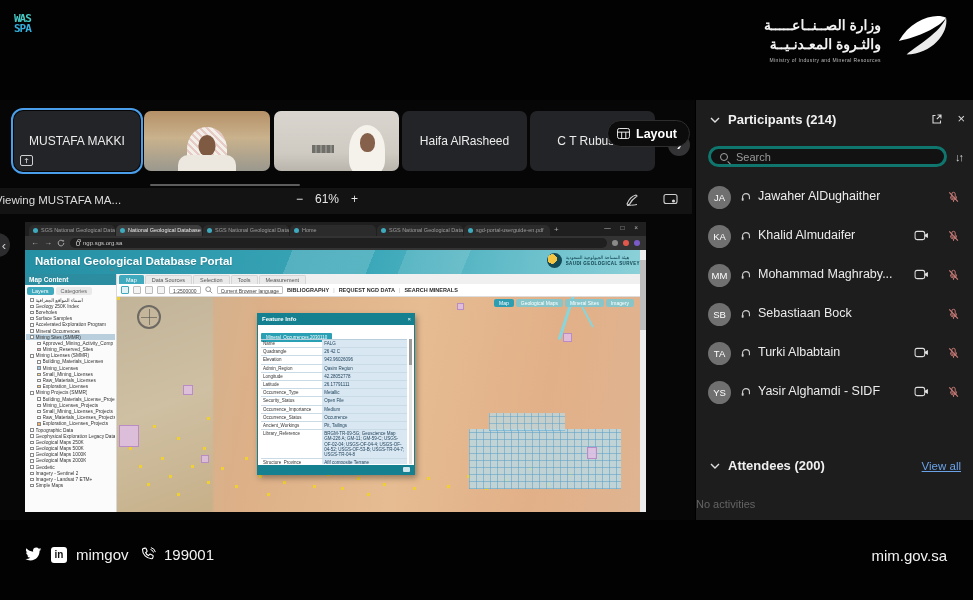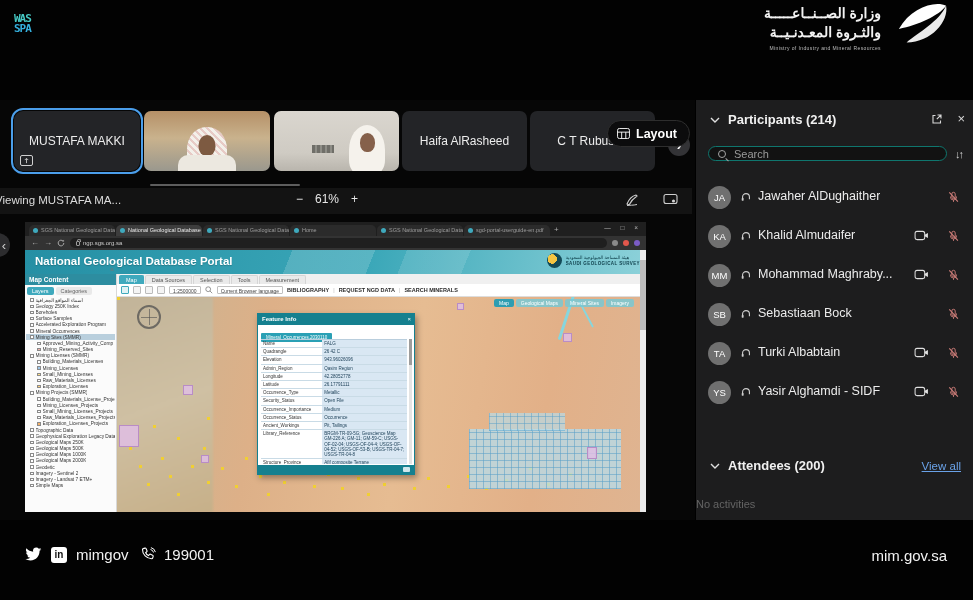--- a/index.html
+++ b/index.html
@@ -6,21 +6,21 @@
   *{box-sizing:border-box;}
   .app{position:relative;width:973px;height:600px;background:#000;overflow:hidden;
        font-family:"Liberation Sans",sans-serif;color:#e8e8e8;}
 
   
   .top-header{position:absolute;left:0;top:0;width:973px;height:100px;background:#020202;}
   .spa-logo{position:absolute;left:14px;top:6px;font-family:"DejaVu Sans Mono",monospace;
             font-weight:bold;font-size:11px;line-height:10px;letter-spacing:-1px;margin-top:8px;}
   .spa-logo .l1{color:#45c8c4;display:block;}
   .spa-logo .l2{color:#35b0de;display:block;}
-  .ministry{position:absolute;right:22px;top:0;display:flex;align-items:center;gap:12px;}
+  .ministry{position:absolute;right:22px;top:12px;display:flex;align-items:center;gap:12px;}
   .ministry-text{text-align:right;}
   .ministry-text .ar{font-size:14px;font-weight:bold;color:#f2f2f2;line-height:19px;}
   .ministry-text .en{font-size:5px;color:#bdbdbd;letter-spacing:.4px;margin-top:3px;}
   .mim-swoosh{width:58px;height:54px;}
 
   
   .stage{position:absolute;left:0;top:100px;width:695px;height:420px;background:#060606;}
   .tile{position:absolute;top:11px;height:60px;border-radius:7px;background:#232427;overflow:hidden;cursor:pointer;}
   .tile .tile-name{position:absolute;left:0;right:0;top:50%;transform:translateY(-50%);
                    text-align:center;font-size:12px;color:#ececec;white-space:nowrap;}
@@ -186,21 +186,21 @@
   .shared-vscroll .thumb{position:absolute;top:10px;width:6px;height:70px;background:#bdbdbd;}
 
   
   .panel{position:absolute;left:695px;top:100px;width:278px;height:420px;background:#1d1d1e;
       border-left:1px solid #000;}
   .panel-header{position:absolute;left:14px;top:12px;display:flex;align-items:center;gap:8px;
       font-size:13px;font-weight:bold;color:#f0f0f0;}
   .panel-hicons{position:absolute;right:8px;top:12px;display:flex;gap:14px;align-items:center;}
   .panel-hicons .x{color:#d8d8d8;font-size:13px;cursor:pointer;line-height:13px;}
   .search-row{position:absolute;left:12px;top:46px;display:flex;align-items:center;gap:8px;width:254px;}
-  .search-box{flex:1;height:15px;border:1px solid #0f766e;border-radius:11px;background:#121212;
+  .search-box{flex:1;height:21px;border:3px solid #0f766e;border-radius:11px;background:#121212;
       display:flex;align-items:center;gap:6px;padding:0 9px;}
   .search-box input{background:transparent;border:none;outline:none;color:#ddd;font-size:11px;
       width:100%;font-family:"Liberation Sans",sans-serif;}
   .search-box input::placeholder{color:#9a9a9a;}
   .search-glyph{width:8px;height:8px;border:1.3px solid #a5a5a5;border-radius:50%;position:relative;flex:0 0 auto;}
   .search-glyph:after{content:"";position:absolute;left:7px;top:7px;width:4px;height:1.3px;
       background:#a5a5a5;transform:rotate(45deg);transform-origin:0 0;}
   .sort-glyph{color:#cfcfcf;font-size:11px;letter-spacing:-2px;cursor:pointer;}
   .plist{position:absolute;left:0;top:78px;width:100%;}
   .prow2{position:relative;height:39px;cursor:pointer;}

